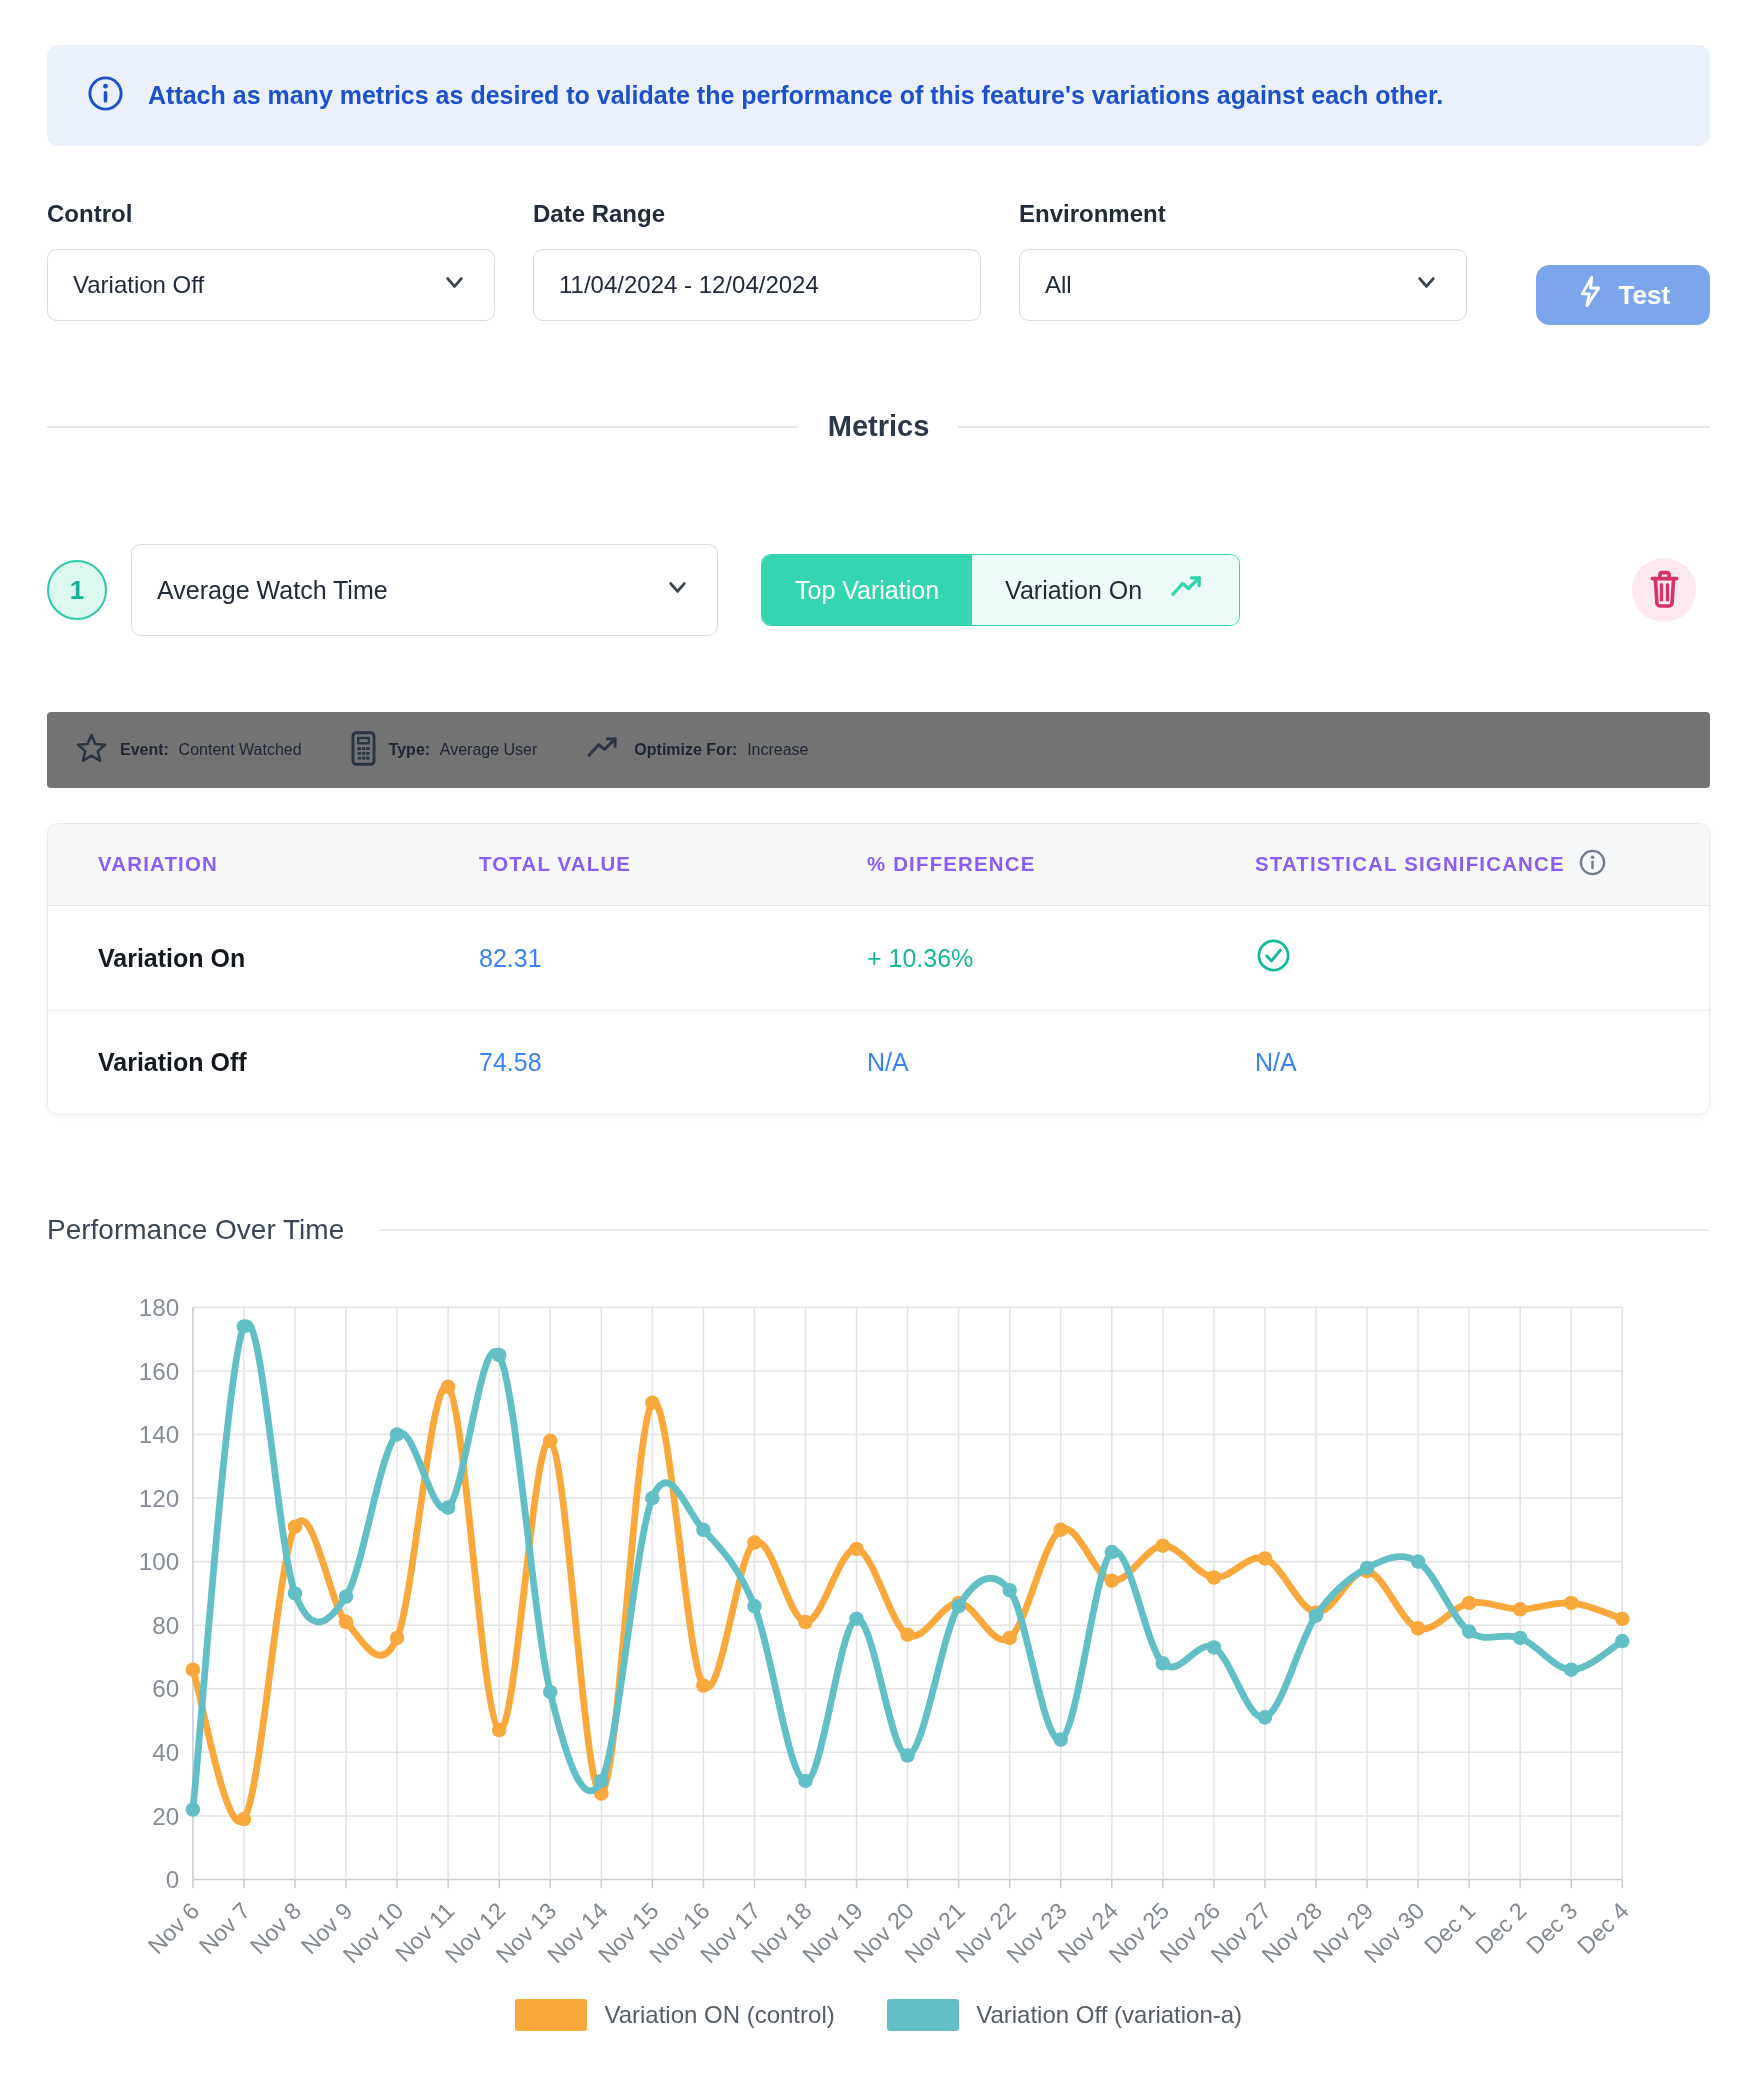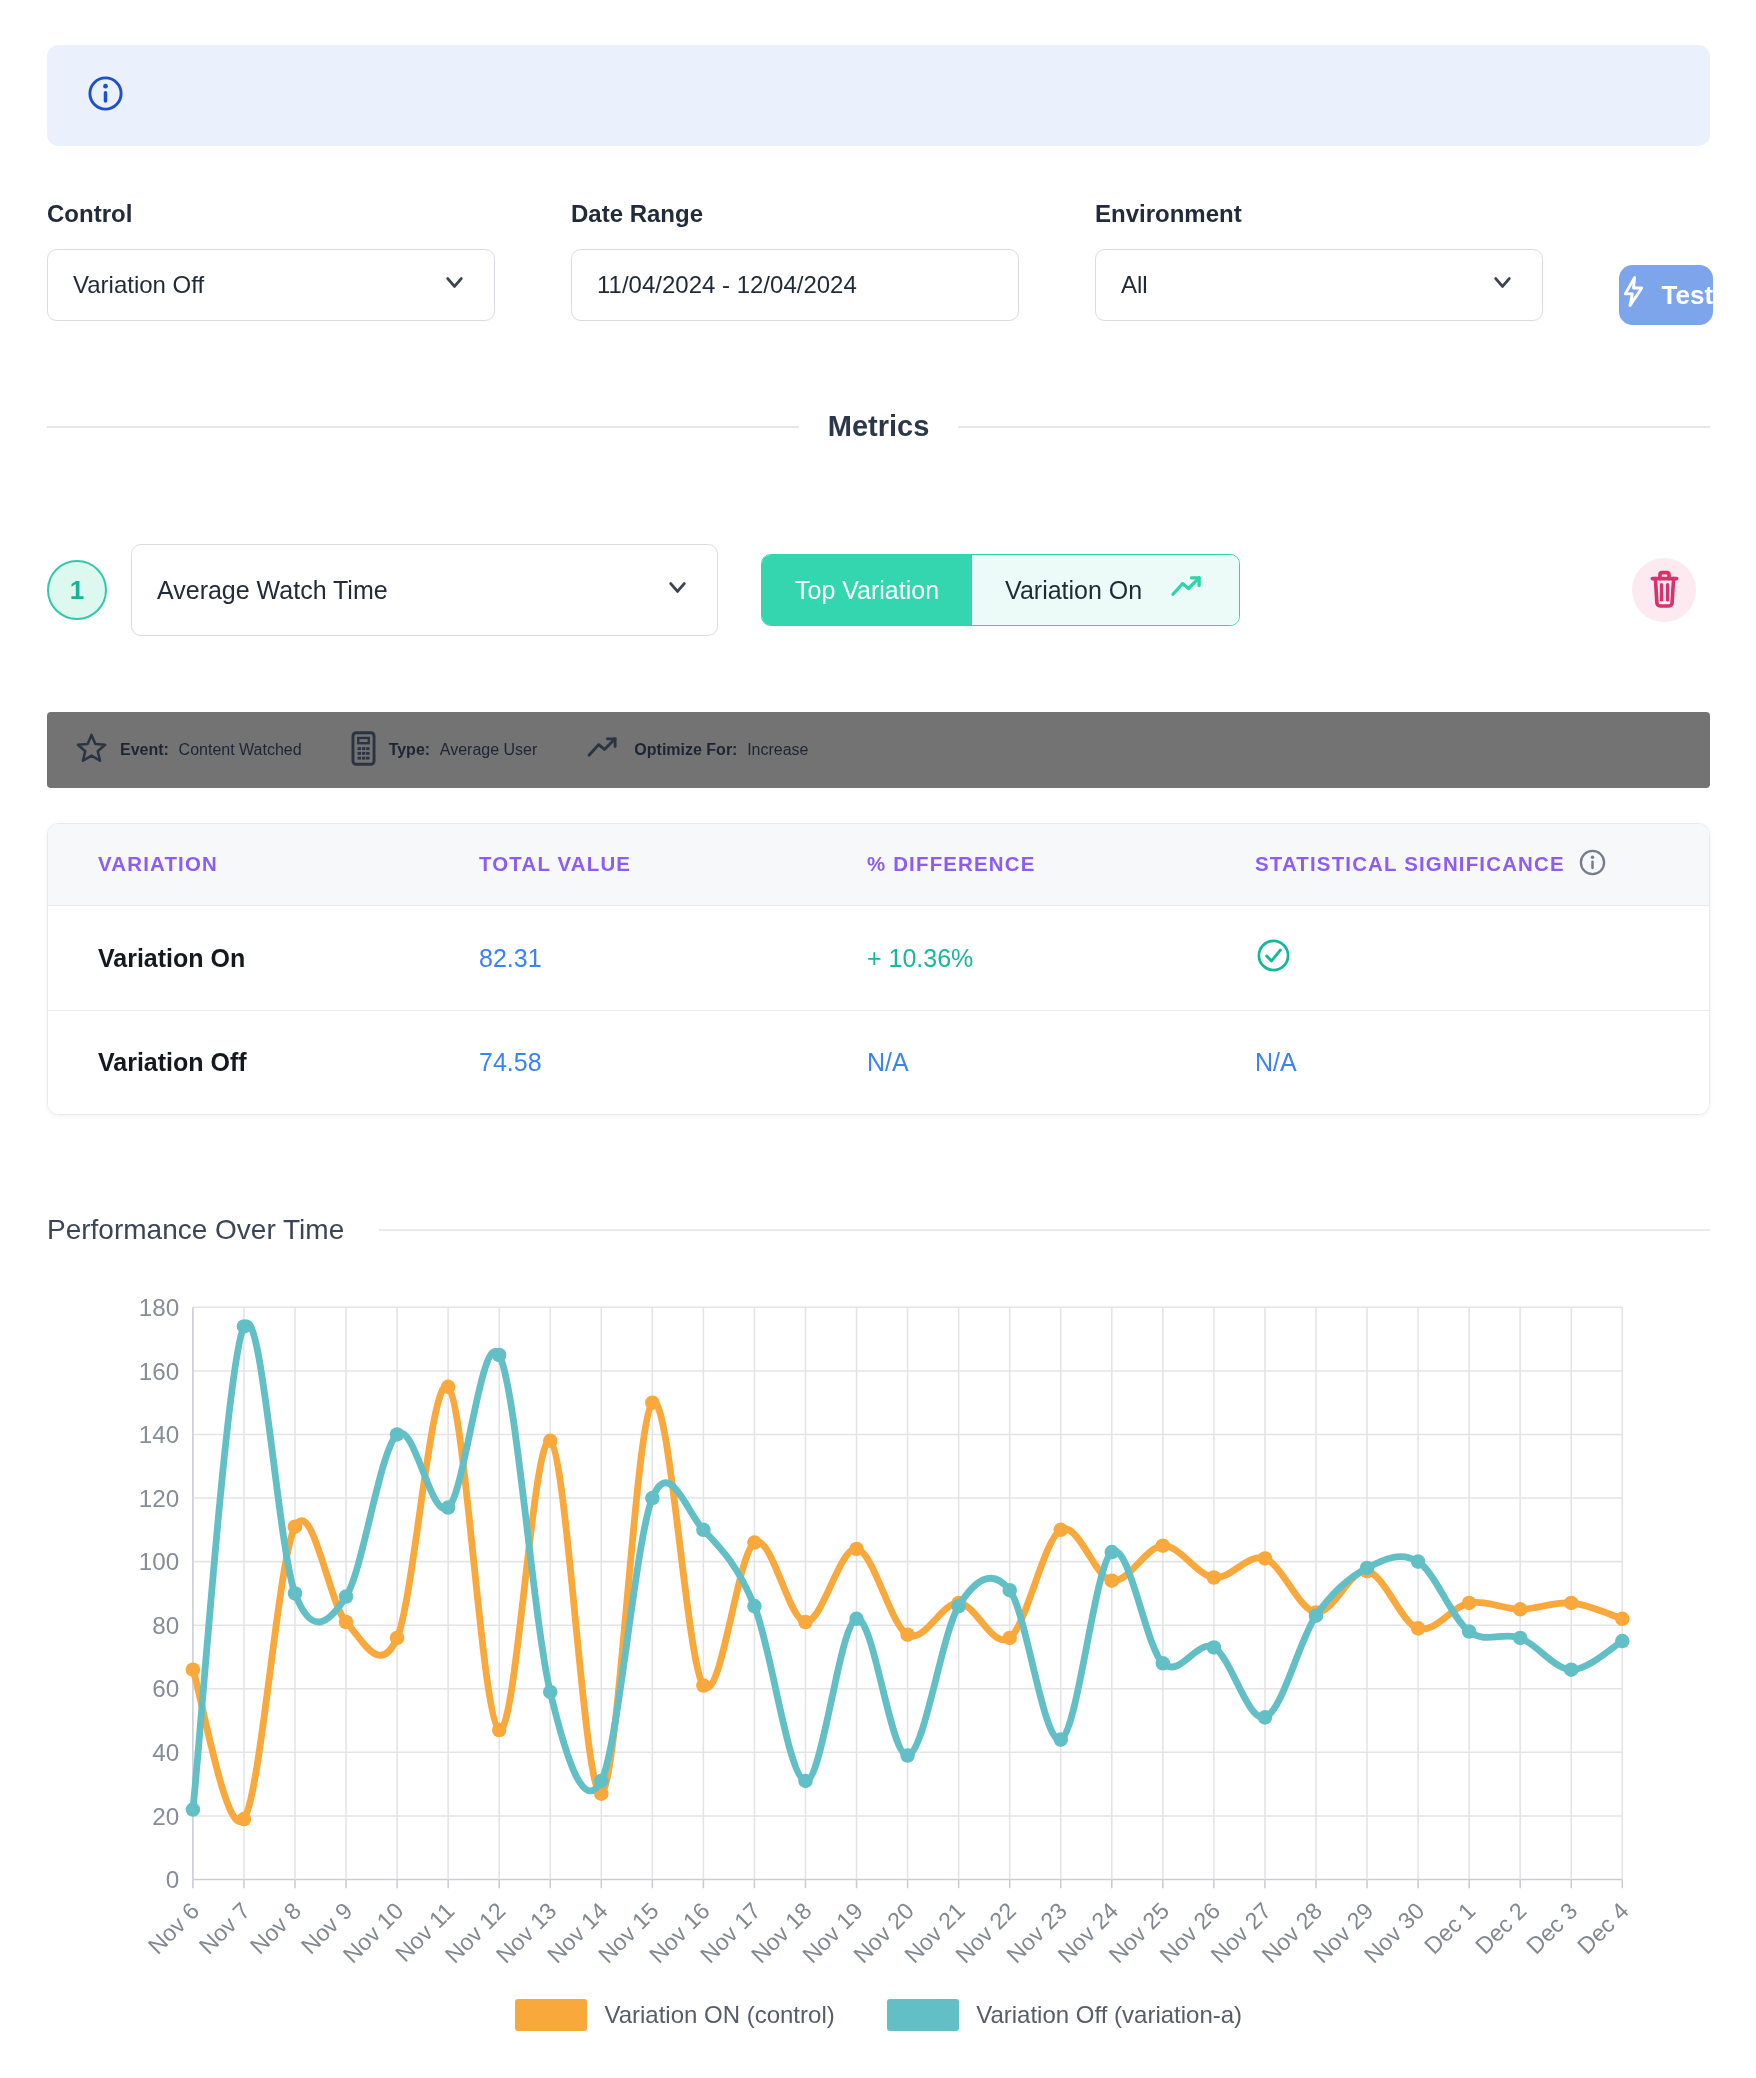--- a/index.html
+++ b/index.html
@@ -6,21 +6,21 @@
   html,body { background:#ffffff; font-family:"Liberation Sans", sans-serif; }
   body { width:1756px; height:2079px; position:relative; overflow:hidden; }
   .page { position:absolute; left:47px; top:0; width:1663px; }
 
   
   .banner { margin-top:45px; background:#eaf1fc; border-radius:11.6px; height:101px;
             display:flex; align-items:center; padding:0 39px; gap:23px; }
   .banner .txt { color:#1d50c9; font-size:25px; font-weight:600; }
 
   
-  .filters { display:flex; margin-top:54px; gap:76px; align-items:flex-end; }
+  .filters { display:flex; margin-top:54px; gap:38px; align-items:flex-end; }
   .fgroup { display:flex; flex-direction:column; gap:21.3px; }
   .flabel { font-size:24px; font-weight:700; color:#222b3a; }
   .control-box { width:448px; height:72px; border:1.9px solid #d8dbe1; border-radius:9.7px;
                  background:#fff; display:flex; align-items:center; padding:0 25px;
                  font-size:24px; color:#1f2937; position:relative; cursor:pointer; }
   .control-box .val { flex:1; }
   .test-btn { width:174px; height:60px; background:#7ca5ec; border:none; border-radius:13.6px;
               color:#fff; font-size:26px; font-weight:600; display:flex; align-items:center;
               justify-content:center; gap:13.6px; cursor:pointer; margin-bottom:-3.9px; }
 
@@ -87,20 +87,21 @@
 <div class="page">
 
   <div class="banner">
     <span>
       <svg width="39" height="39" viewBox="0 0 40 40">
         <circle cx="20" cy="20" r="16" fill="none" stroke="#1d50c9" stroke-width="3"></circle>
         <circle cx="20" cy="12.5" r="2.4" fill="#1d50c9"></circle>
         <rect x="18.2" y="17.5" width="3.6" height="12" rx="1.8" fill="#1d50c9"></rect>
       </svg>
     </span>
+    <span class="txt">Attach as many metrics as desired to validate the performance of this feature's variations against each other.</span>
   </div>
 
   <div class="filters">
     <div class="fgroup">
       <span class="flabel">Control</span>
       <div class="control-box">
         <span class="val">Variation Off</span>
         <span>
           <svg width="29" height="29" viewBox="0 0 30 30">
               <polyline points="8,11 15,19 22,11" fill="none" stroke="#3c4450" stroke-width="3" stroke-linecap="round" stroke-linejoin="round"></polyline>

